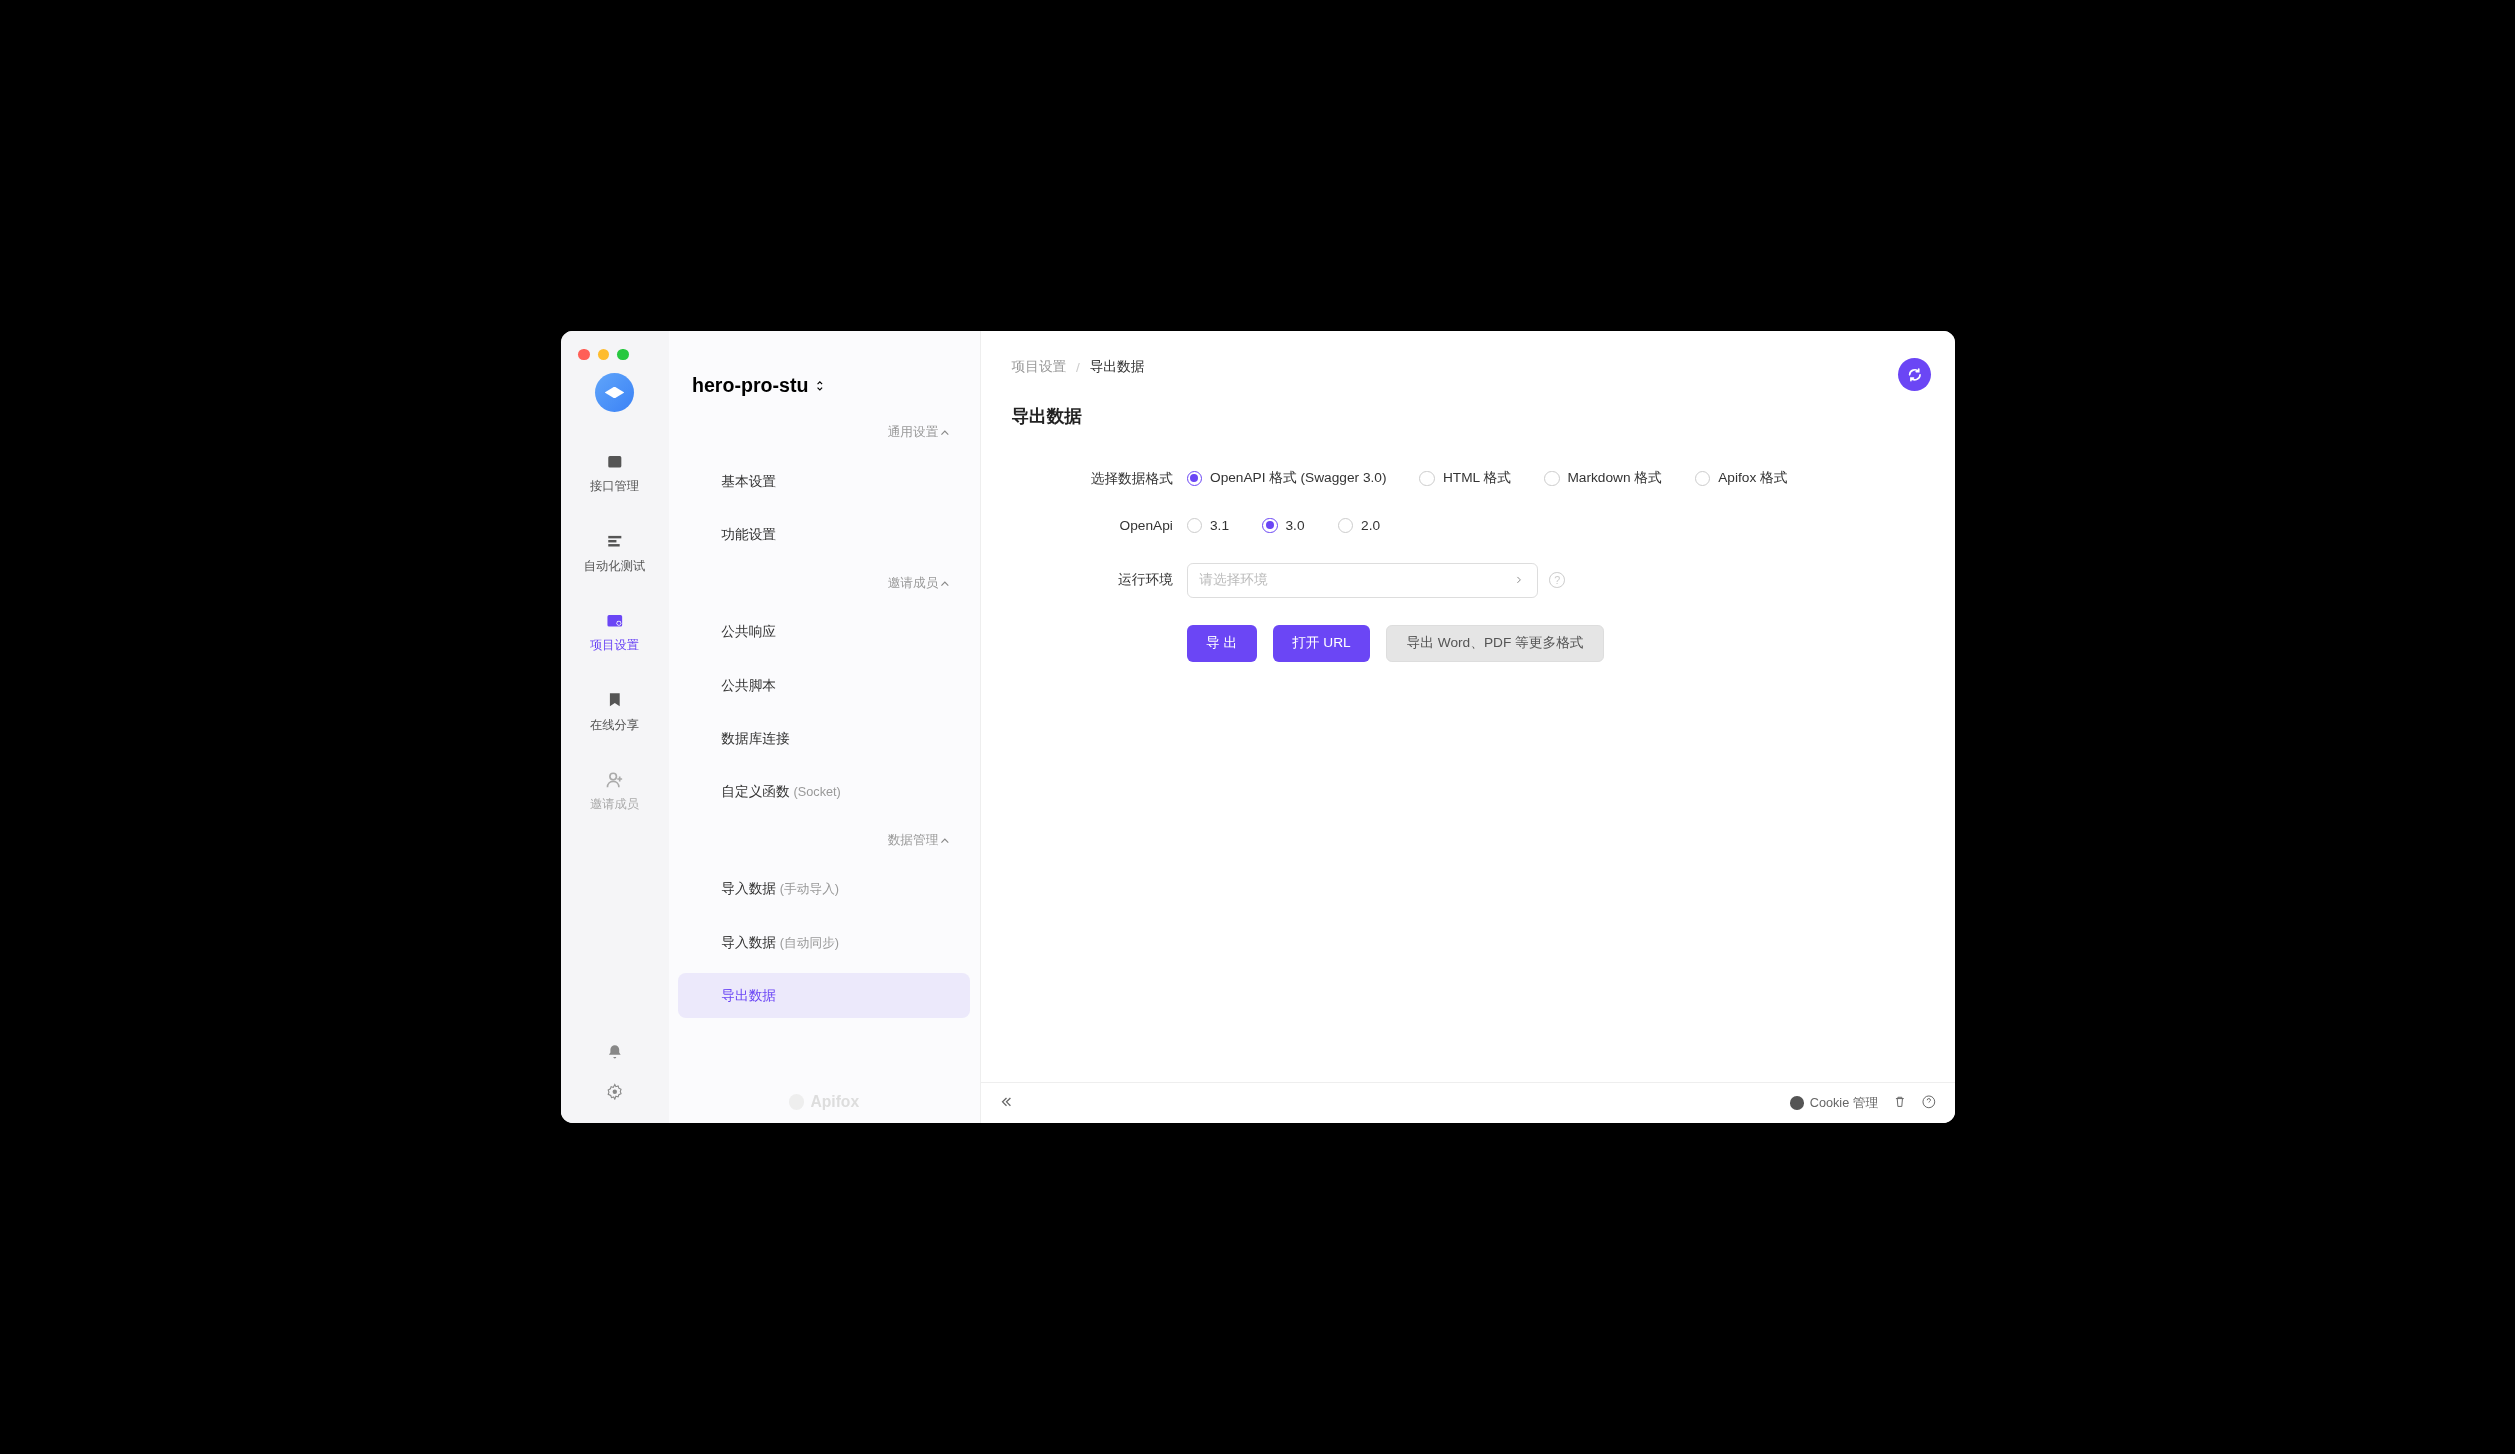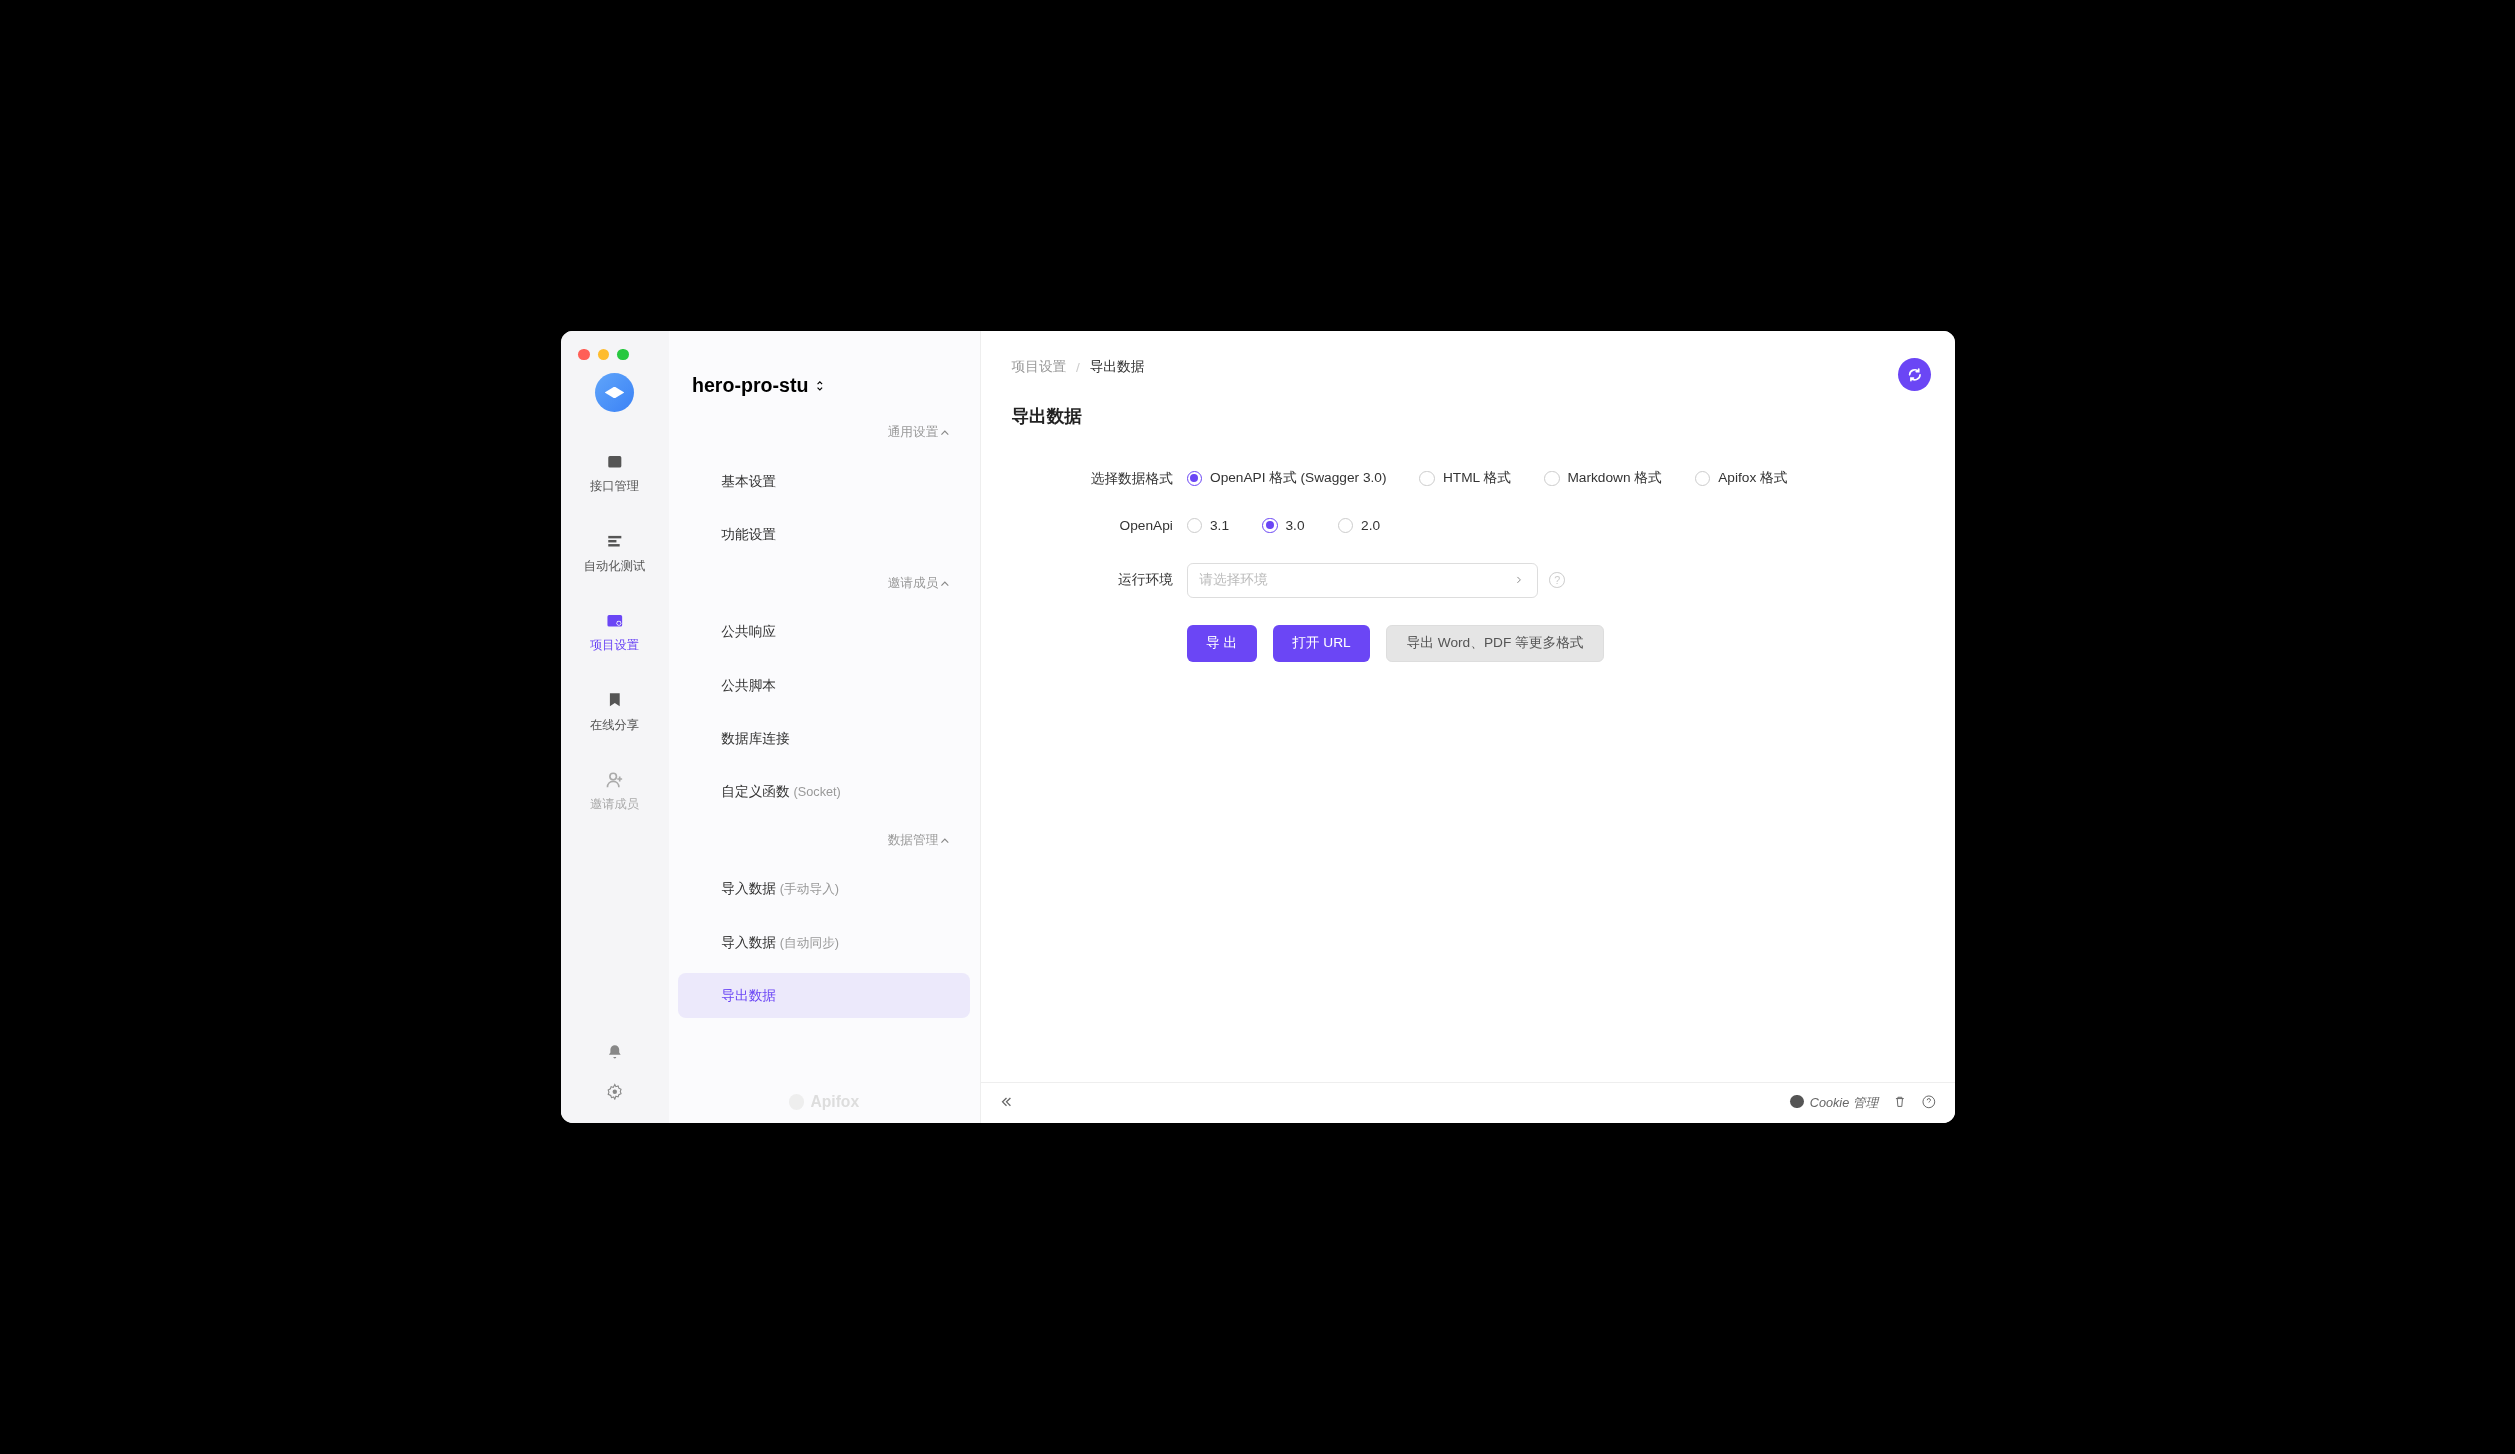--- a/index.html
+++ b/index.html
@@ -184,21 +184,21 @@
     .btn-primary { background: #6b46f5; color: #fff; }
     .btn-secondary { background: #e5e5e5; color: #555; border: 1px solid #ddd; }
     
     .footer-bar {
       height: 41px; border-top: 1px solid #eee;
       display: flex; align-items: center; padding: 0 17.6px; gap: 13.7px;
       color: #666; font-size: 12.7px;
     }
     .footer-bar .sp { flex: 1; }
     .footer-bar svg { width: 15.7px; height: 15.7px; }
-    .cookie { display: flex; align-items: flex-start; gap: 5.9px; cursor: pointer; font-style: italic; }
+    .cookie { display: flex; align-items: center; gap: 5.9px; cursor: pointer; }
     .cookie::before { content: ""; width: 13.7px; height: 13.7px; border-radius: 50%; background: #555; }
   </style>
 </head>
 <body>
 
 <div class="window">
   <div class="traffic-lights">
     <div class="traffic-light tl-red"></div>
     <div class="traffic-light tl-yellow"></div>
     <div class="traffic-light tl-green"></div>

